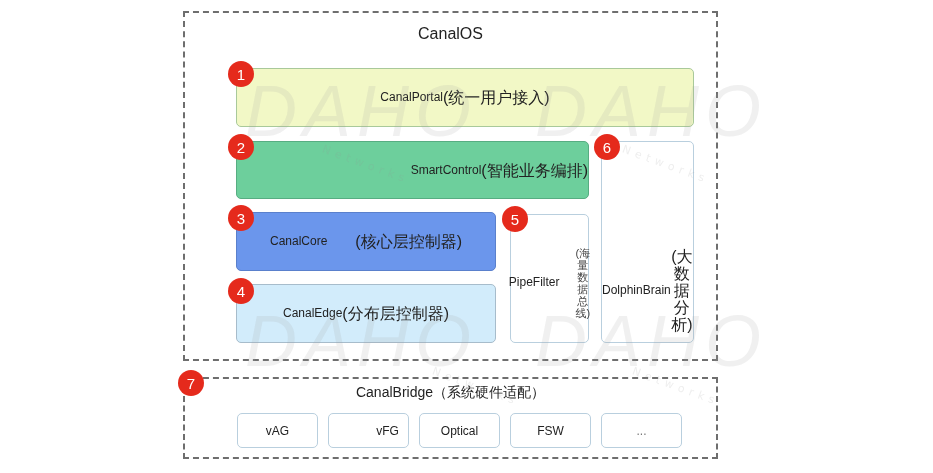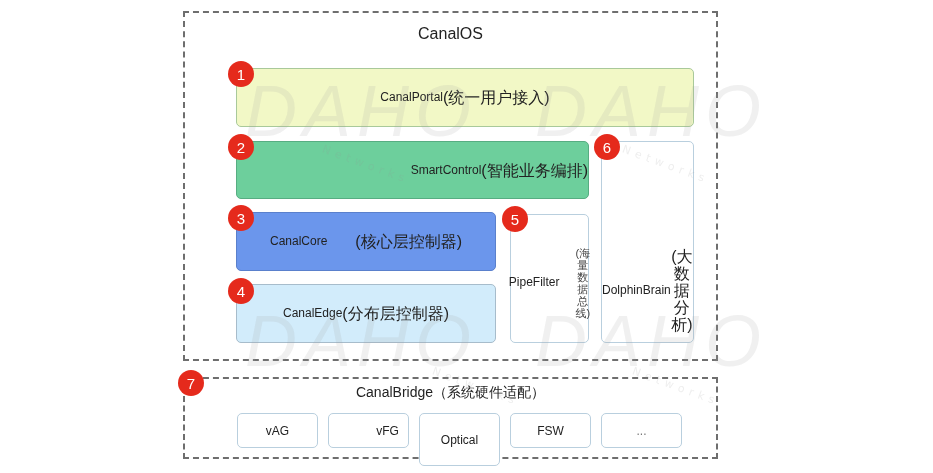--- a/index.html
+++ b/index.html
@@ -63,21 +63,21 @@
   <span class="sub">(大数据分析)</span>
 </div>
 <div class="abs badge" style="left:594px; top:134px;">6</div>
 
 <div class="abs dash" style="left:183px; top:377px; width:535px; height:82px;"></div>
 <div class="abs badge" style="left:178px; top:370px;">7</div>
 <div class="abs title" style="left:183px; top:384px; width:535px; font-size:14px;">CanalBridge（系统硬件适配）</div>
 
 <div class="abs hw" style="left:237px; top:413px; width:81px; height:35px;">vAG</div>
 <div class="abs hw" style="left:328px; top:413px; width:81px; height:35px;padding-left:38px;">vFG</div>
-<div class="abs hw" style="left:419px; top:413px; width:81px; height:53px;">Optical</div>
+<div class="abs hw" style="left:419px; top:413px; width:81px; height:35px;">Optical</div>
 <div class="abs hw" style="left:510px; top:413px; width:81px; height:35px;">FSW</div>
 <div class="abs hw" style="left:601px; top:413px; width:81px; height:35px; color:#777;">...</div>
 
 <div class="abs wm" style="left:245px; top:70px;">DAHO</div>
 <div class="abs wm2" style="left:320px; top:158px;">Networks</div>
 <div class="abs wm" style="left:535px; top:70px;">DAHO</div>
 <div class="abs wm2" style="left:620px; top:158px;">Networks</div>
 <div class="abs wm" style="left:245px; top:300px;">DAHO</div>
 <div class="abs wm2" style="left:430px; top:380px;">Networks</div>
 <div class="abs wm" style="left:535px; top:300px;">DAHO</div>

